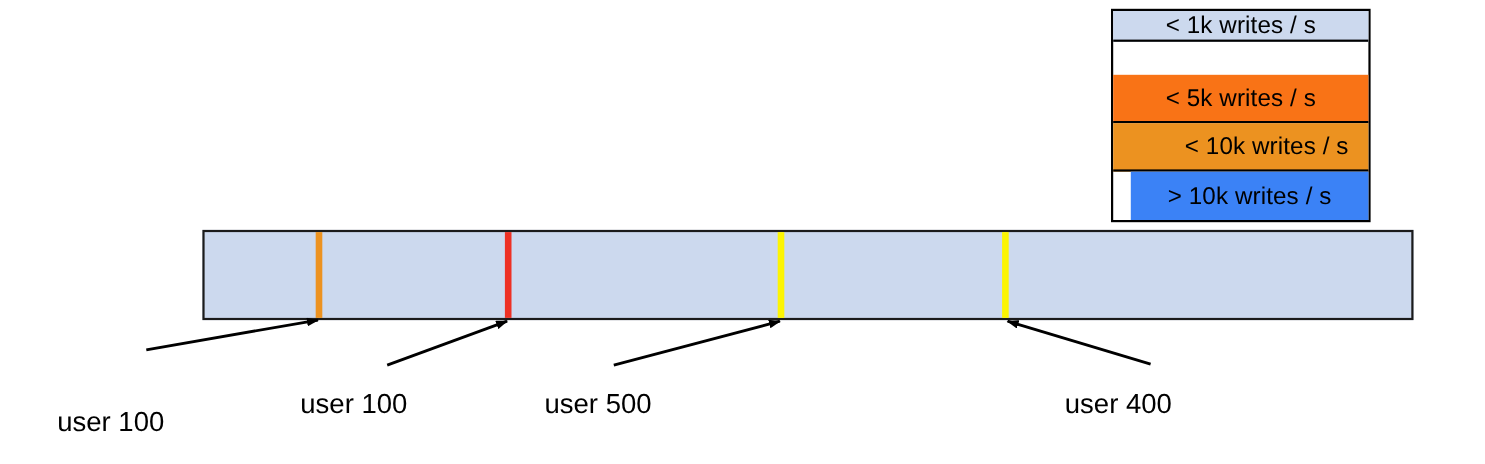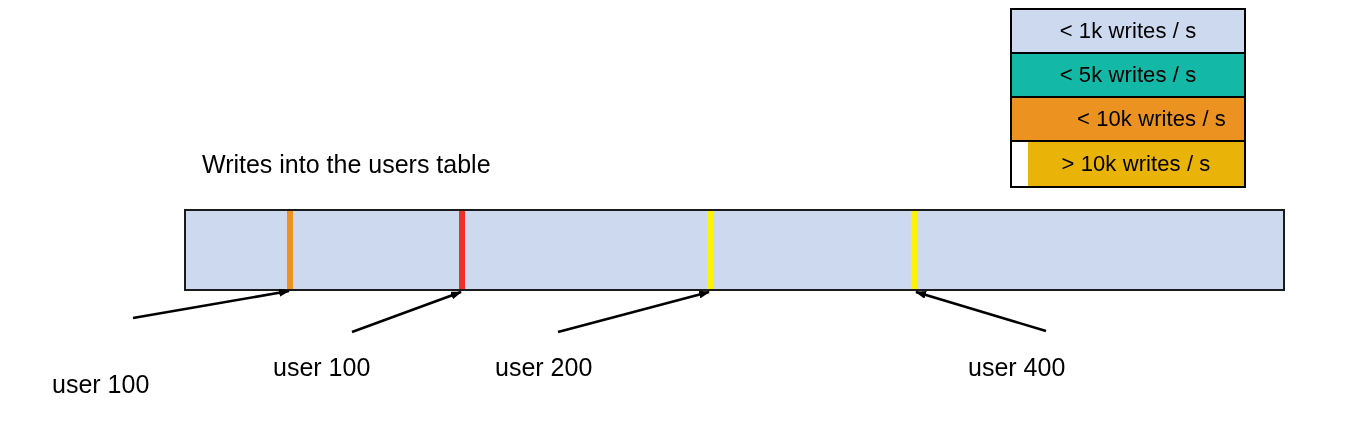--- a/index.html
+++ b/index.html
@@ -90,47 +90,46 @@
     height: 422px;
     pointer-events: none;
   }
 </style>
 </head>
 <body>
 
 <div id="stage">
 
   <div class="legend" id="legend" style="left: 1010px; top: 8px; width: 236px;">
-      <div class="legend-row" style="height: 44px; background: rgb(204, 217, 238);">
+      <div class="legend-row" style="height: 28px; background: rgb(204, 217, 238);">
         <span>&lt; 1k writes / s</span>
       </div>
-      <div class="legend-row" style="height: 44px; background: #14b8a6;">
+      <div class="legend-row" style="height: 44px; background: #f97316; margin-top: 30px;">
         <span>&lt; 5k writes / s</span>
       </div>
       <div class="legend-row" style="height: 44px; background: rgb(236, 146, 32); padding-left: 47px;">
         <span>&lt; 10k writes / s</span>
       </div>
-      <div class="legend-row" style="height: 44px; background: #eab308; margin-left: 16px;">
+      <div class="legend-row" style="height: 44px; background: #3b82f6; margin-left: 16px;">
         <span>&gt; 10k writes / s</span>
       </div>
     </div>
 
-  <div class="diagram-title">Writes into the users table</div>
 
   <div class="table-bar" id="table-bar" style="left: 184px; top: 209px; width: 1101px; height: 82px; background: rgb(204, 217, 238); border-color: rgb(27, 27, 27);">
       <div class="bar-stripe" style="left: 101px; width: 6px; background: rgb(236, 146, 32);"></div>
       <div class="bar-stripe" style="left: 273px; width: 6px; background: rgb(238, 49, 36);"></div>
       <div class="bar-stripe" style="left: 521px; width: 6px; background: rgb(252, 244, 3);"></div>
       <div class="bar-stripe" style="left: 725px; width: 6px; background: rgb(252, 244, 3);"></div>
     </div>
 
   <div id="callout-labels">
       <div class="callout-label" style="left: 52px; top: 340px; margin-top: 32px;">user 100</div>
       <div class="callout-label" style="left: 273px; top: 355px;">user 100</div>
-      <div class="callout-label" style="left: 495px; top: 355px;">user 200</div>
+      <div class="callout-label" style="left: 495px; top: 355px;">user 500</div>
       <div class="callout-label" style="left: 968px; top: 355px;">user 400</div>
     </div>
 
   <svg id="arrows" viewBox="0 0 1350 422" width="1350" height="422" xmlns="http://www.w3.org/2000/svg">
     <defs>
       <marker id="arrowhead" markerWidth="11" markerHeight="8" refX="10" refY="4" orient="auto" markerUnits="userSpaceOnUse">
         <path d="M0,0 L11,4 L0,8 z" fill="#000000"></path>
       </marker>
     </defs>
     <g id="arrow-lines">

